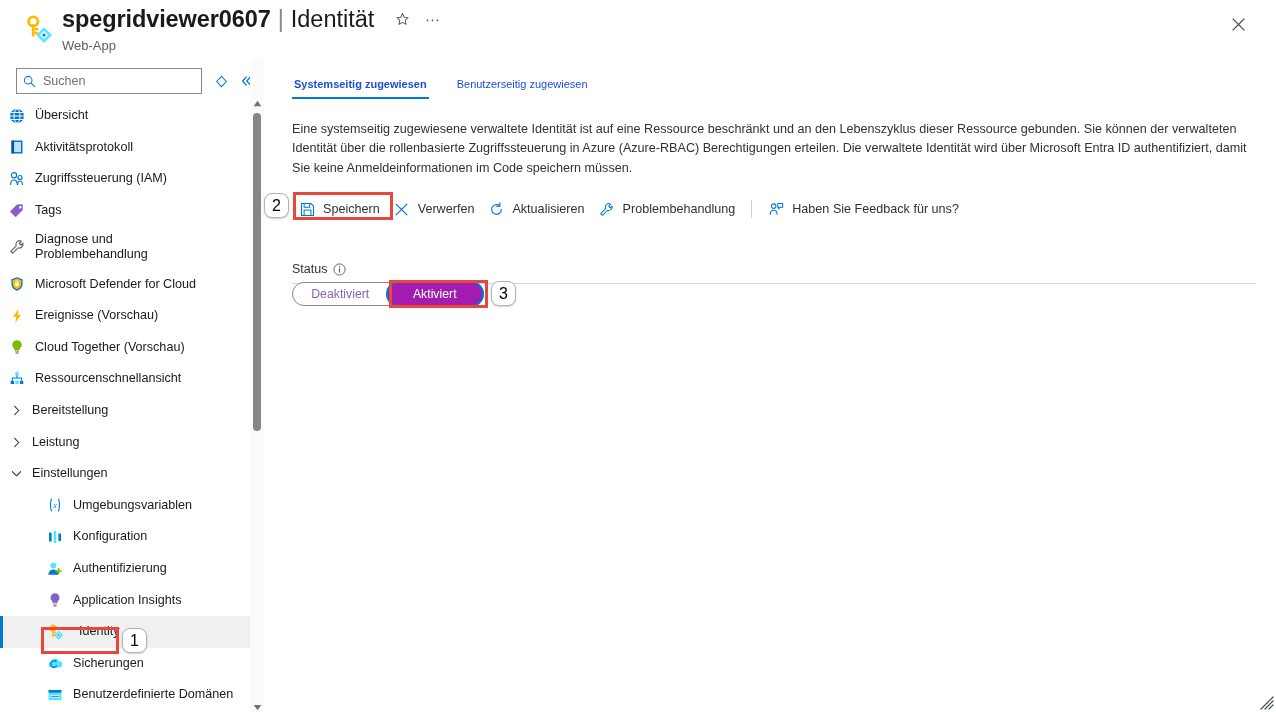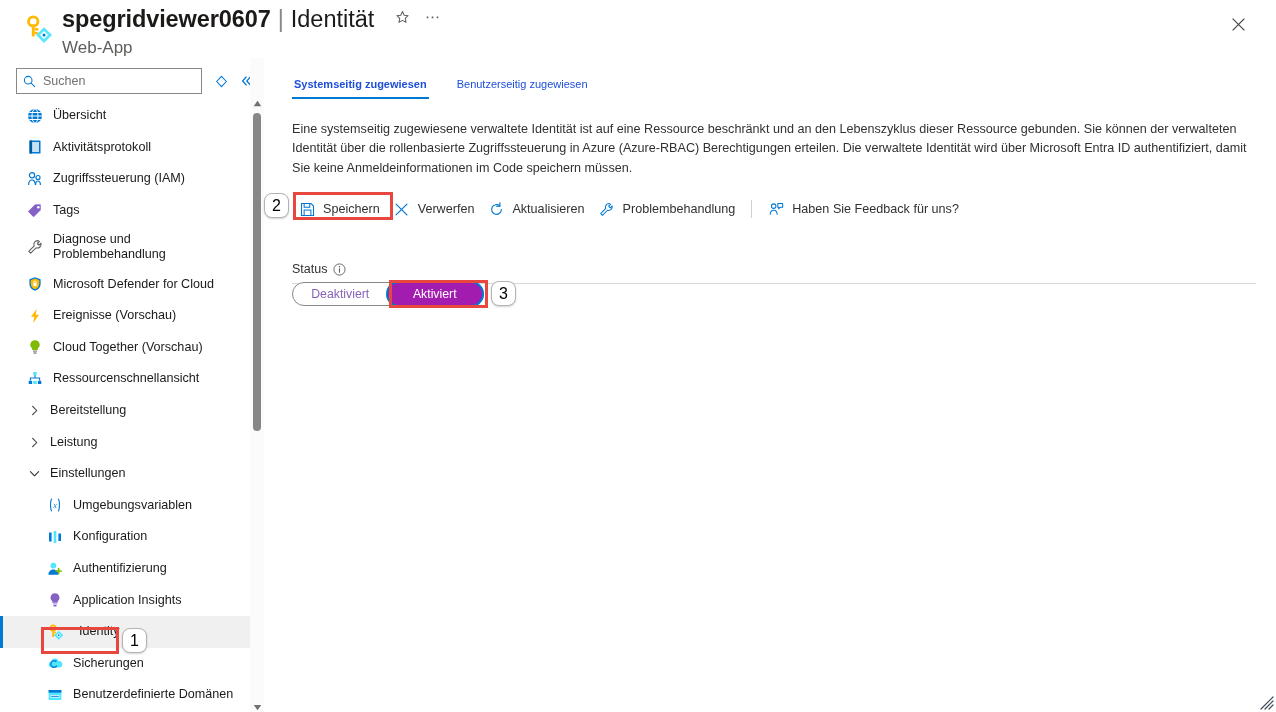--- a/index.html
+++ b/index.html
@@ -8,43 +8,43 @@
     background: #ffffff;
     font-family: "Liberation Sans", sans-serif;
     color: #1b1a19;
     overflow: hidden;
   }
   #app { position: relative; width: 1276px; height: 712px; }
 
   
   .header { position: absolute; left: 0; top: 0; width: 1276px; height: 58px; }
   .res-icon { position: absolute; left: 22px; top: 14px; width: 30px; height: 30px; }
-  .title-row { position: absolute; left: 62px; top: 6px; display: flex; align-items: flex-start; }
+  .title-row { position: absolute; left: 62px; top: 6px; display: flex; align-items: center; }
   .title-main { font-size: 23.5px; font-weight: 600; color: #1b1a19; letter-spacing: -0.1px; }
   .title-sep { font-size: 23.5px; font-weight: 300; color: #8a8886; margin: 0 7px; }
   .title-sub-lg { font-size: 23.5px; font-weight: 400; color: #1b1a19; }
   .star-btn { margin-left: 17px; width: 22px; height: 22px; display: flex; align-items: center; justify-content: center; cursor: pointer; }
   .ellipsis-btn { margin-left: 9px; width: 22px; height: 22px; display: flex; align-items: center; justify-content: center; cursor: pointer; color: #605e5c; font-size: 15px; letter-spacing: 1.5px; }
-  .subtitle { position: absolute; left: 62px; top: 38px; font-size: 17px; color: #605e5c; }
+  .subtitle { position: absolute; left: 62px; top: 38px; font-size: 13px; color: #605e5c; }
   .close-btn { position: absolute; right: 24px; top: 10px; width: 28px; height: 28px; display: flex; align-items: center; justify-content: center; cursor: pointer; }
 
   
   .leftnav { position: absolute; left: 0; top: 58px; width: 250px; height: 654px; background: #ffffff; }
   .search-wrap { position: absolute; left: 16px; top: 10px; width: 186px; height: 26px;
     border: 1px solid #8a8886; background: #fff; display: flex; align-items: center; }
   .search-icon { margin-left: 6px; width: 14px; height: 14px; flex: none; }
   .search-input { border: 0; outline: 0; font-family: "Liberation Sans", sans-serif;
     font-size: 12.5px; color: #323130; margin-left: 6px; width: 148px; background: transparent; }
   .search-input::placeholder { color: #707070; }
   .nav-icon-btn { position: absolute; width: 20px; height: 20px; top: 13px; display: flex; align-items: center; justify-content: center; cursor: pointer; color: #0078d4; }
   .pin-btn { left: 211px; }
   .collapse-btn { left: 236px; }
 
   .navlist { position: absolute; left: 0; top: 42px; width: 250px; height: 612px; overflow: hidden; }
-  .navitem { position: relative; display: flex; align-items: center; height: 31.6px; padding-left: 26px; cursor: pointer; }
+  .navitem { position: relative; display: flex; align-items: center; height: 31.6px; padding-left: 8px; cursor: pointer; }
   .navitem.tall { height: 42px; align-items: center; }
   .navitem.sub { padding-left: 46px; }
   .navitem .ico { width: 17px; height: 17px; flex: none; display: flex; align-items: center; justify-content: center; }
   .navitem .lbl { margin-left: 10px; font-size: 12.6px; color: #1b1a19; line-height: 15px; }
   .navitem.group { }
   .navitem.group .chev { width: 16px; height: 16px; flex: none; display: flex; align-items: center; justify-content: center; color: #323130; }
   .navitem.group .lbl { margin-left: 8px; }
   .navitem.active { background: #f0f0f0; gap: 6px; }
   .navitem.active::before { content: ""; position: absolute; left: 0; top: 0; width: 3px; height: 100%; background: #0078d4; }
 

